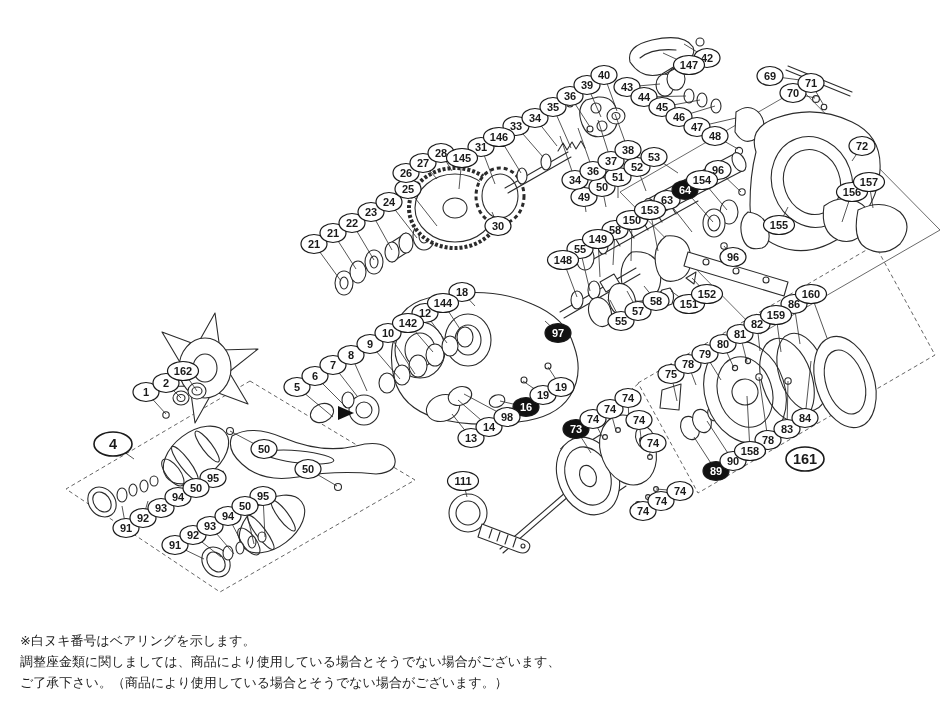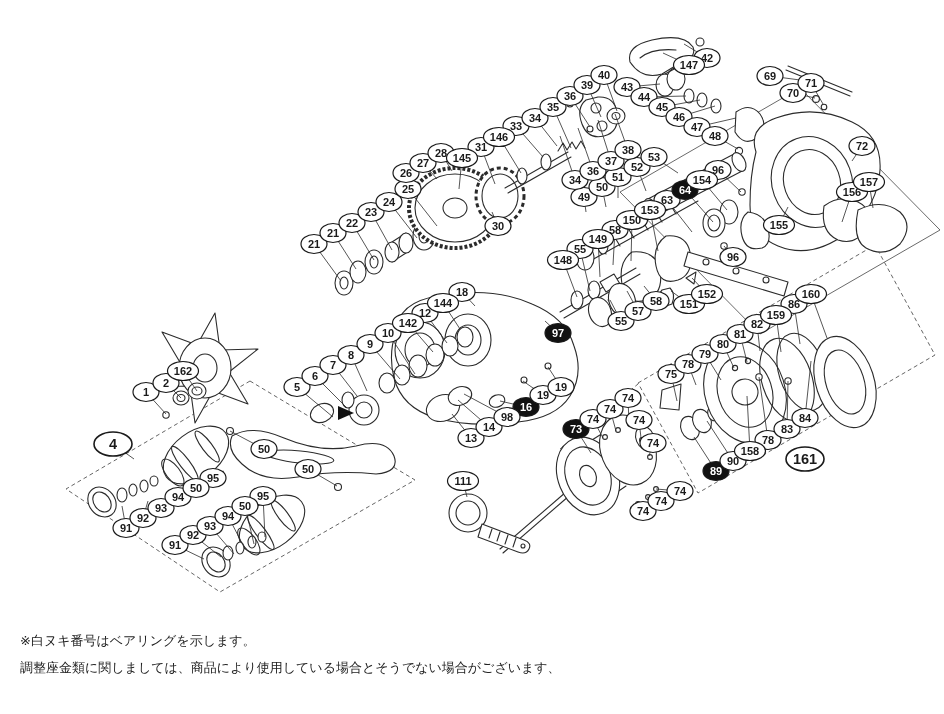--- a/index.html
+++ b/index.html
@@ -8,21 +8,21 @@
   #artwrap{position:absolute;left:0;top:0;width:944px;height:620px;}
   svg{display:block;}
   .ln{stroke:#2b2b2b;stroke-width:1.1;fill:none;stroke-linejoin:round;stroke-linecap:round;}
   .lnf{stroke:#2b2b2b;stroke-width:1.1;fill:#ffffff;stroke-linejoin:round;}
   .teeth{stroke:#2b2b2b;stroke-width:4;fill:#fff;stroke-dasharray:3 2;}
   .teeth2{stroke:#2b2b2b;stroke-width:3;fill:#fff;stroke-dasharray:4 3;}
   .dashbox{stroke:#555;stroke-width:0.9;fill:none;stroke-dasharray:4 3;}
   .solidbox{stroke:#444;stroke-width:0.8;fill:none;}
   #notes{position:absolute;left:20px;top:630px;width:880px;color:#222;
          font-size:13px;line-height:21px;}
-  #notes .n1{margin-bottom:6px;}
+  #notes .n1{}
 </style>
 </head>
 <body>
 
 <div id="stage">
   <div id="artwrap">
     <svg width="944" height="620" viewBox="0 0 944 620" xmlns="http://www.w3.org/2000/svg">
 
       <g>
         <polygon class="solidbox" points="620,192 800,88 940,230 760,334"></polygon>
@@ -862,14 +862,15 @@
             <ellipse cx="805" cy="459" rx="19" ry="12" fill="#ffffff" stroke="#1a1a1a" stroke-width="1.6"></ellipse>
             <text x="805" y="459" dy="0.36em" text-anchor="middle" fill="#1a1a1a" font-size="14.5" font-weight="600" font-family="&quot;Liberation Sans&quot;,&quot;DejaVu Sans&quot;,sans-serif">161</text>
           </g>
         </g>
     </svg>
   </div>
 
   <div id="notes">
     <div class="n1">※白ヌキ番号はベアリングを示します。</div>
     <div>調整座金類に関しましては、商品により使用している場合とそうでない場合がございます、</div>
+    <div>ご了承下さい。（商品により使用している場合とそうでない場合がございます。）</div>
   </div>
 </div>
 
 </body></html>

